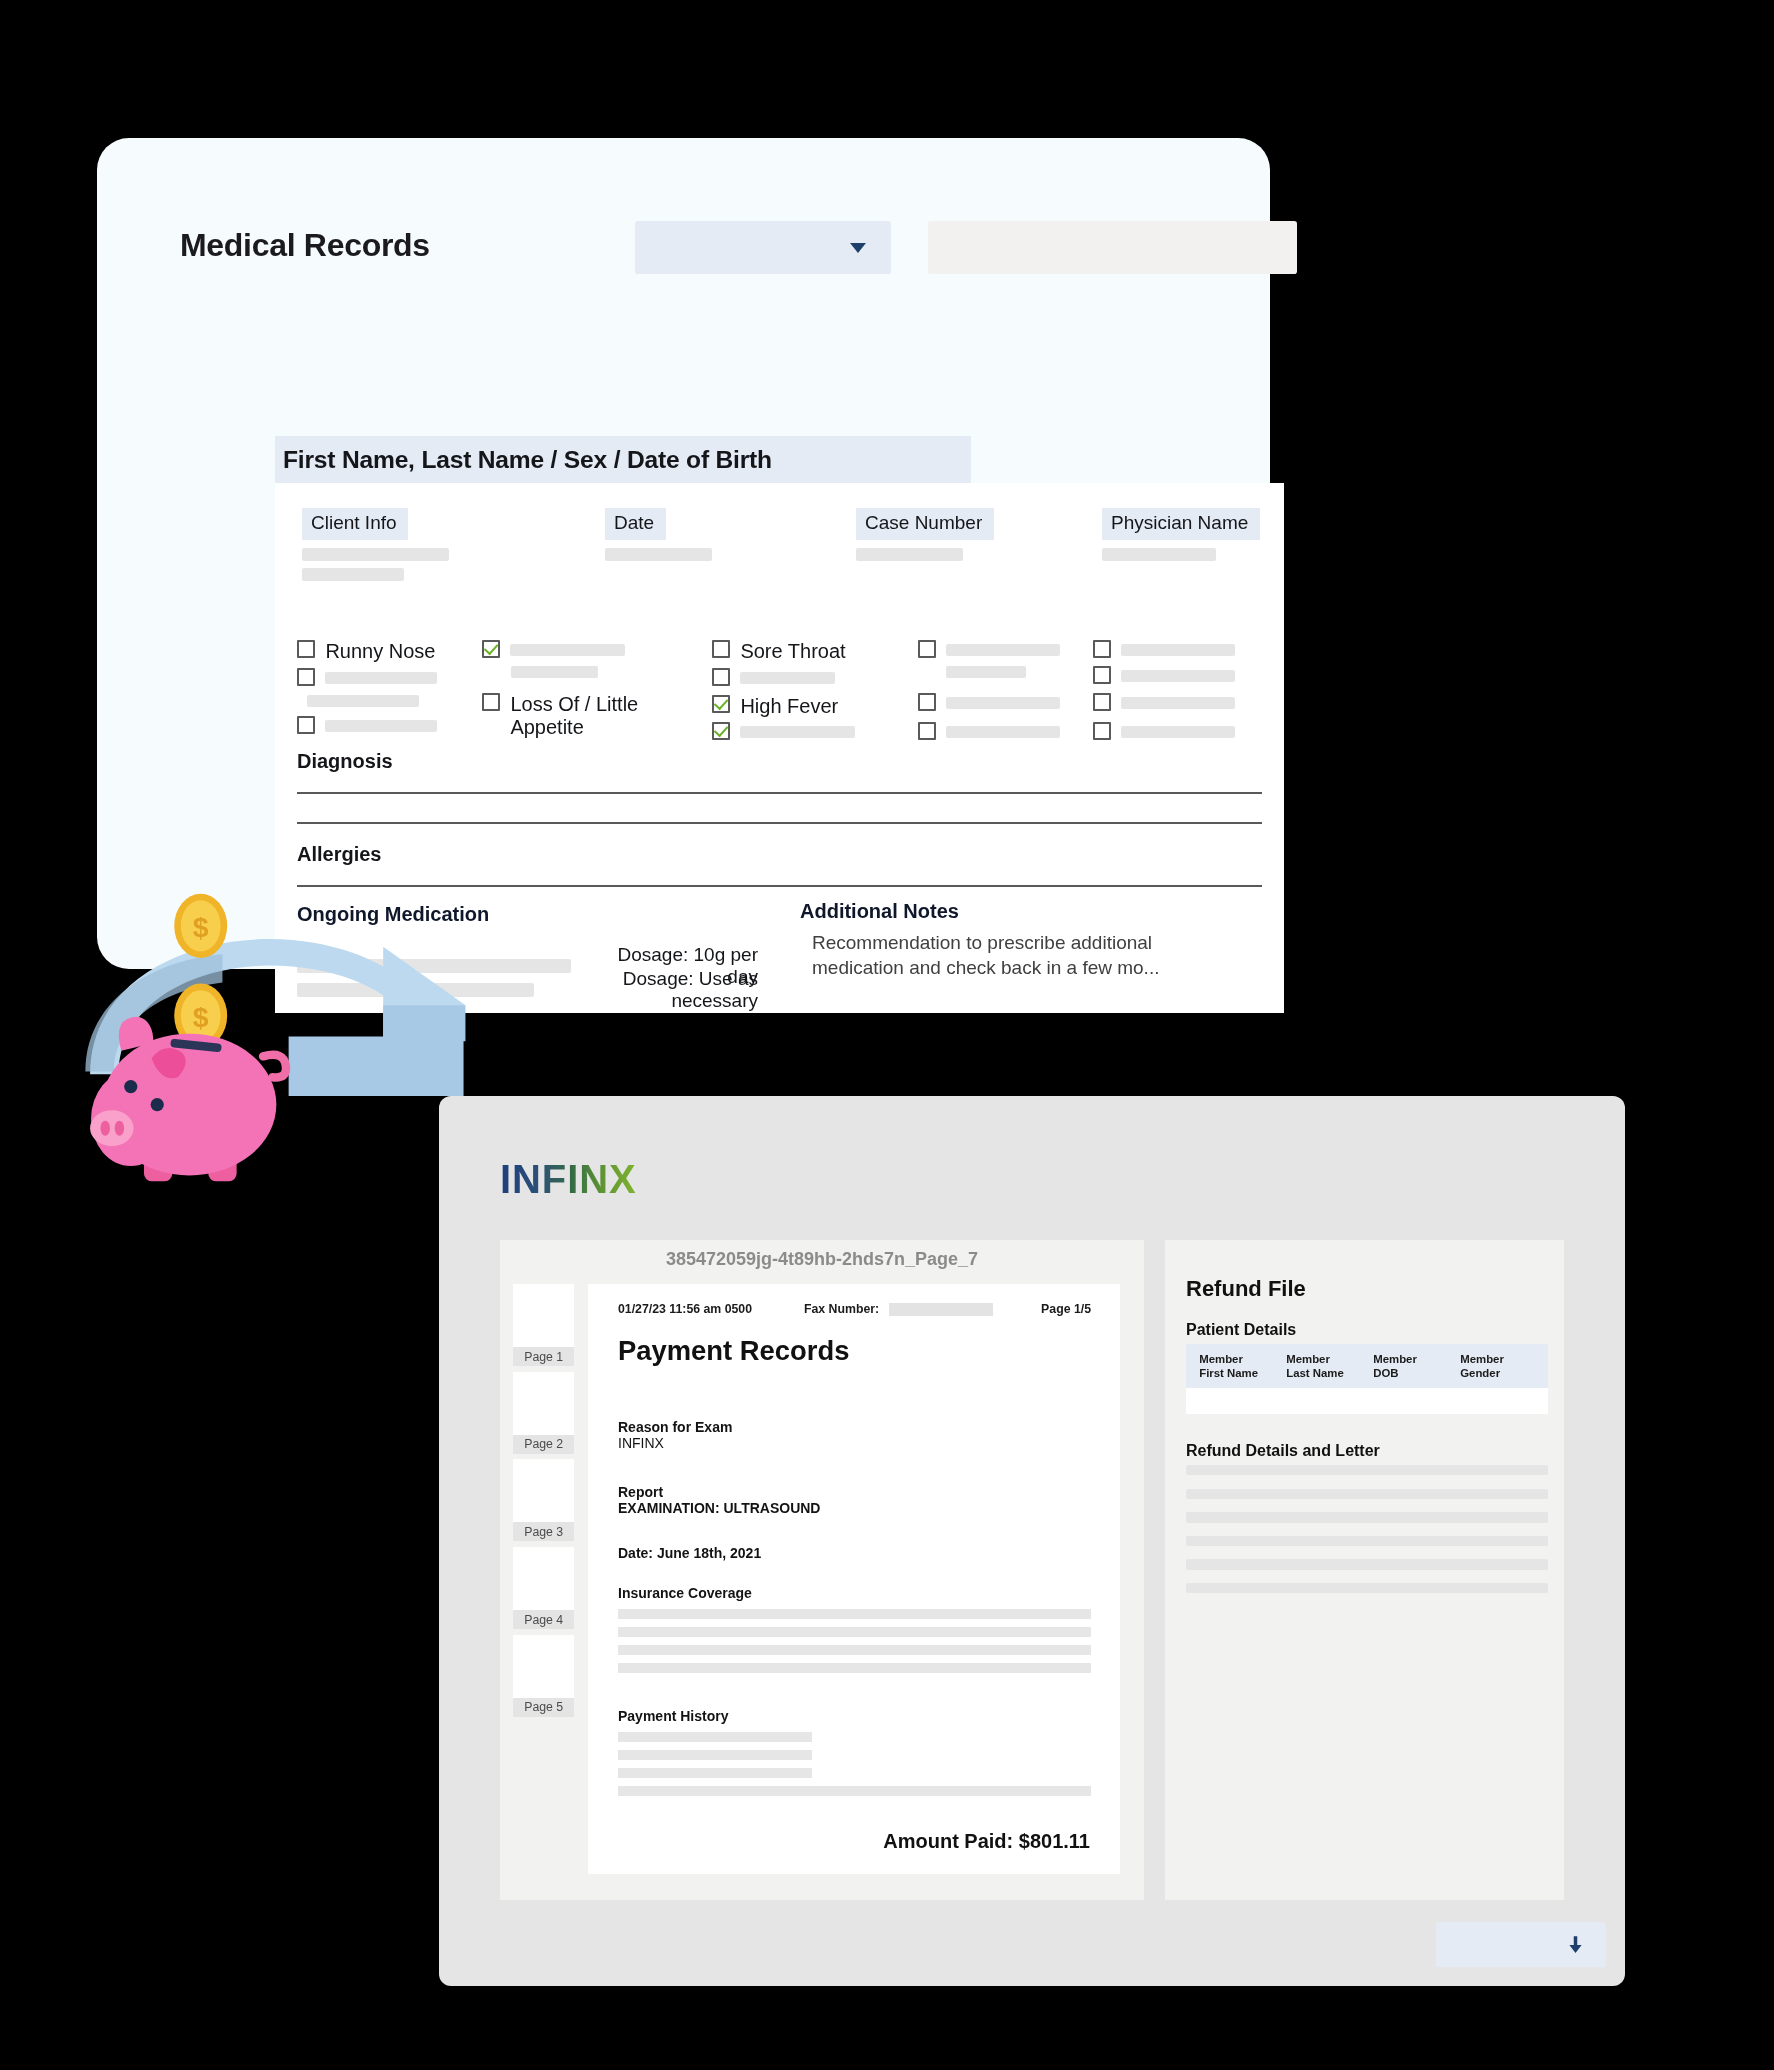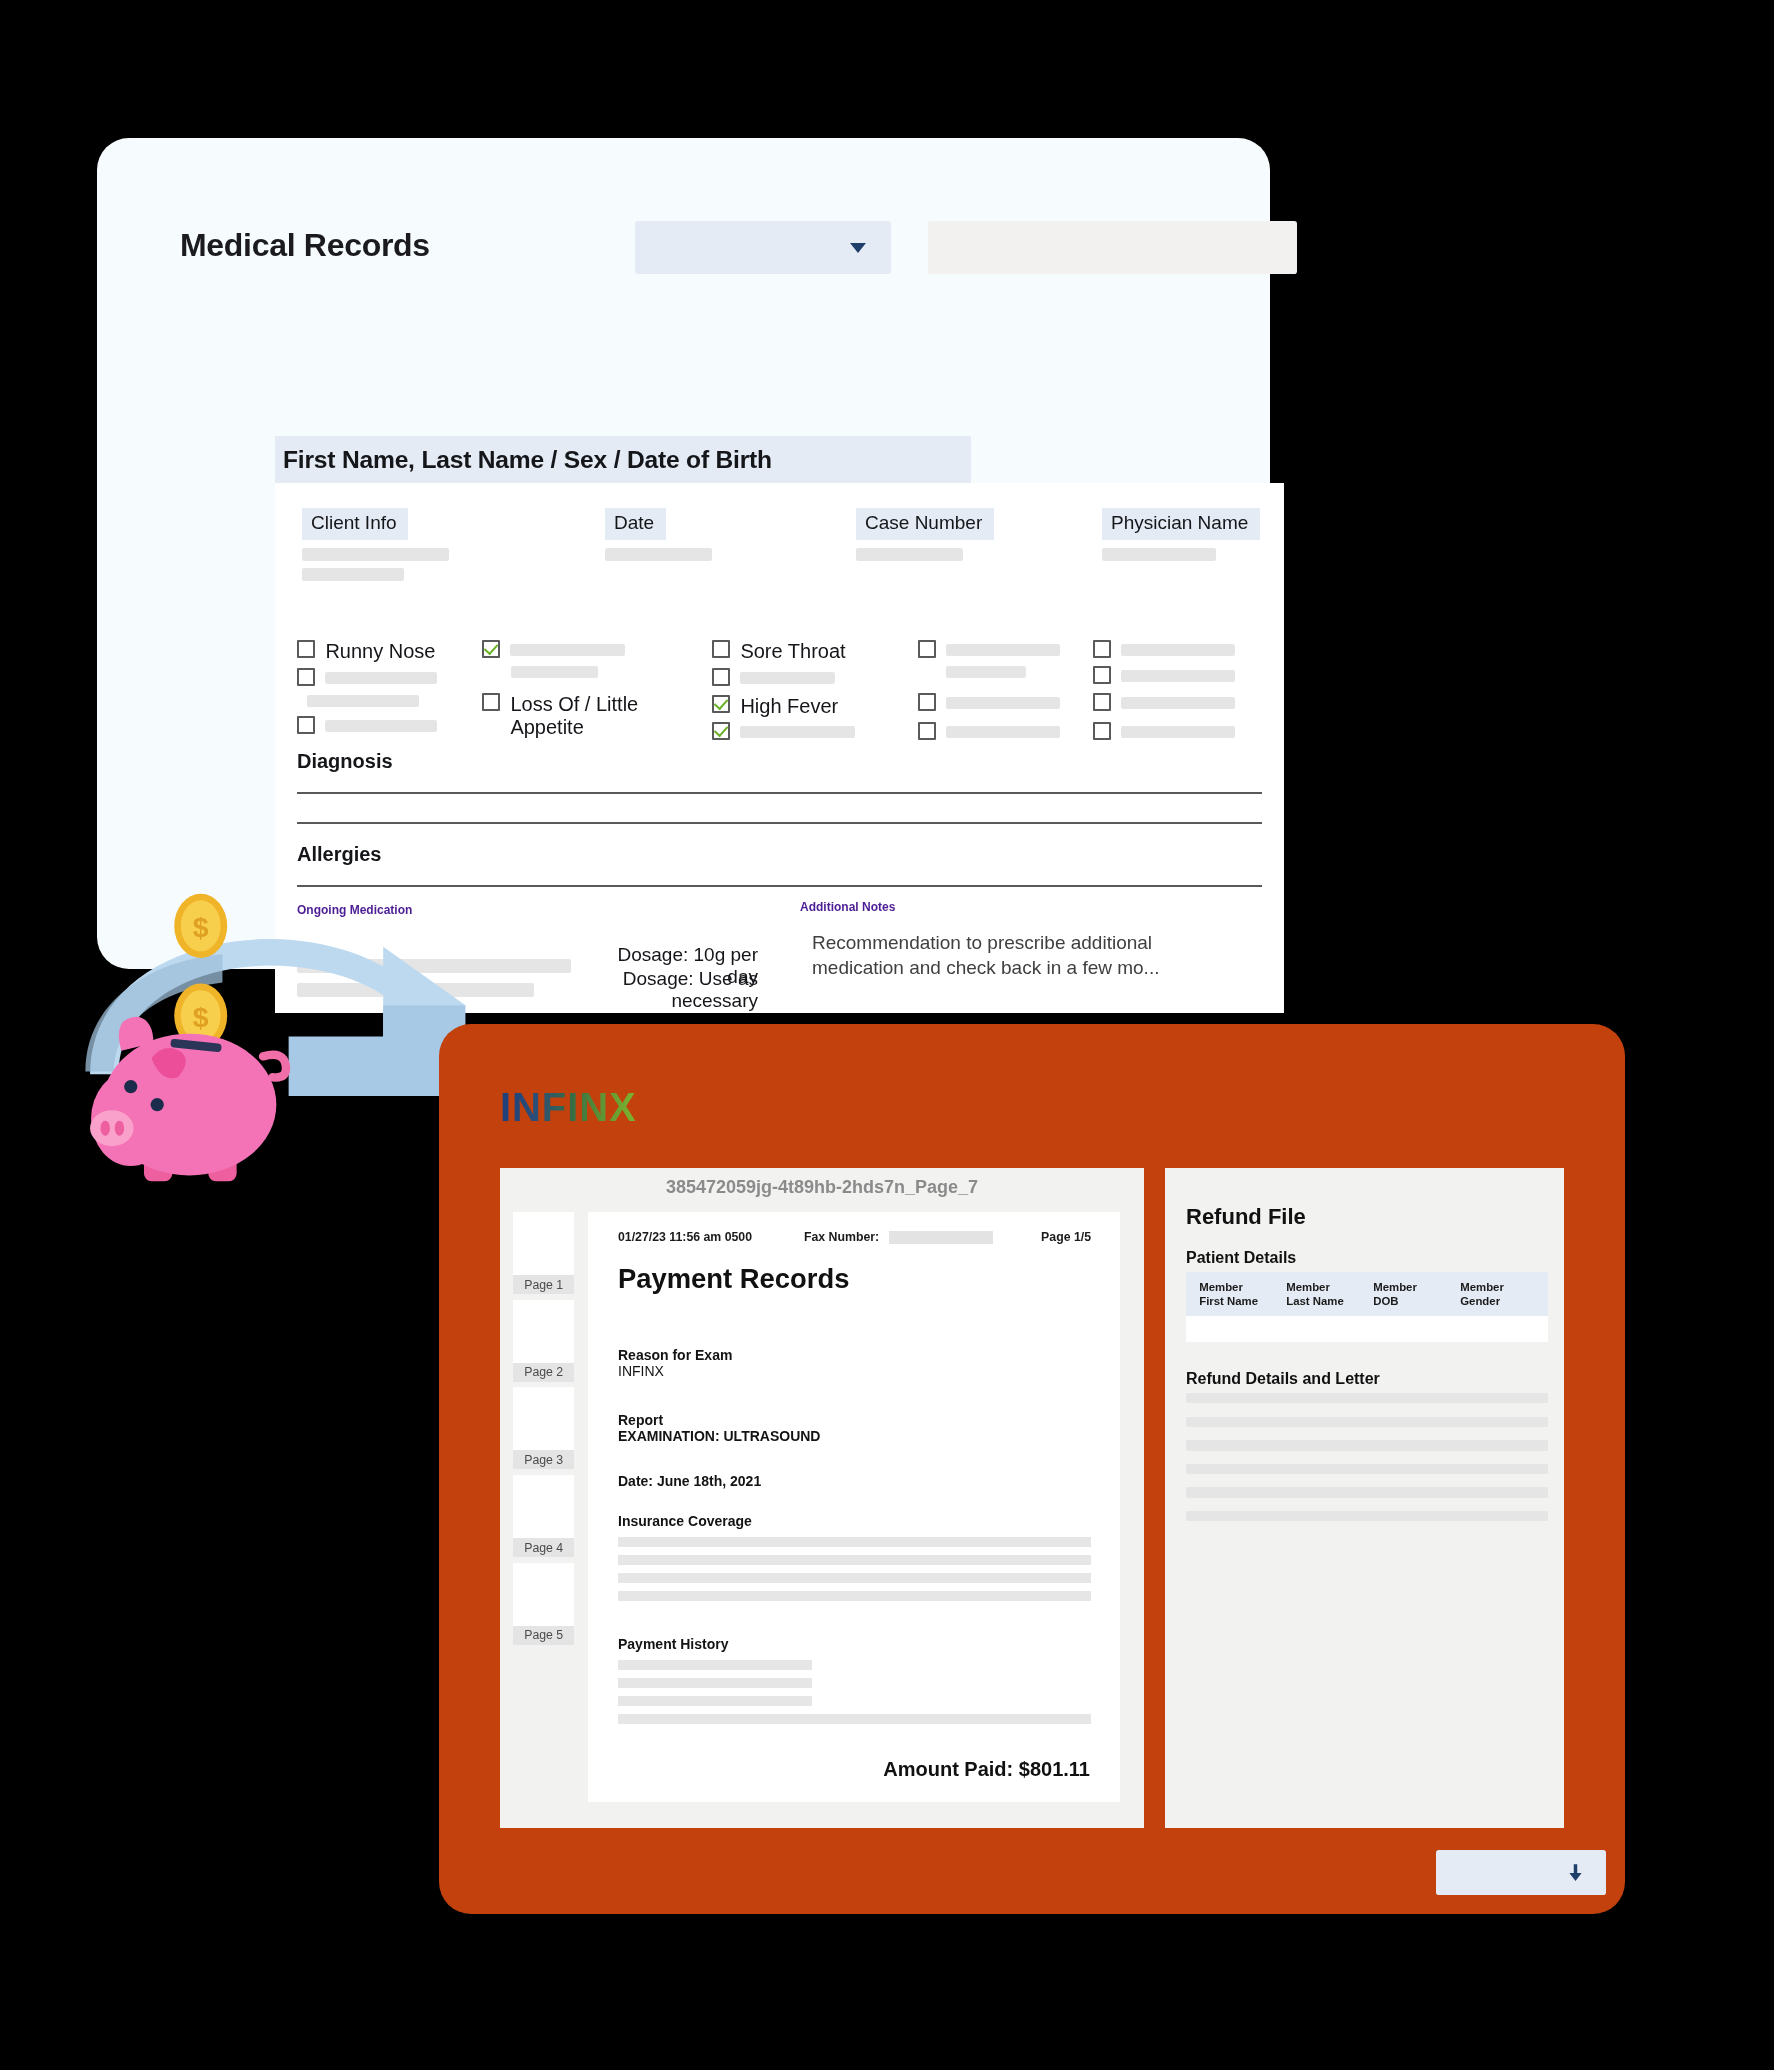--- a/index.html
+++ b/index.html
@@ -118,39 +118,39 @@
   }
   .sym-bar { margin-left: 10.4px; height: 12.3px; margin-top: 3.8px; }
 
   
   .sec-label {
     position: absolute; font-size: 20px; font-weight: 700; color: #15161a;
   }
   .rule { position: absolute; height: 1.9px; background: #595959; }
 
   
-  .med-label { position: absolute; font-size: 12px; font-weight: 700; color: #4c1d95; }
+  .med-label { position: absolute; font-size: 20px; font-weight: 700; color: #0f172a; }
   .med-row { position: absolute; display: flex; align-items: center; }
   .med-bar { height: 14px; }
   .med-dose { font-size: 19px; color: #15161a; text-align: right; }
   .notes-text {
     position: absolute;
     font-size: 19px; color: #404040; line-height: 24.6px; width: 360px; margin-left: 12px;
   }
 
   
   .piggy { position: absolute; left: 57px; top: 871px; width: 416px; height: 331px; z-index: 3; }
 
   
   .card-infinx {
     position: absolute;
-    left: 439px; top: 1024px;
+    left: 439px; top: 1096px;
     width: 1186px; height: 890px;
-    background: #c2410c;
-    border-radius: 32px;
+    background: #e5e5e5;
+    border-radius: 12px;
     z-index: 4;
   }
   .logo {
     position: absolute; left: 61px; top: 61px;
     font-size: 40px; font-weight: 700;
     letter-spacing: 0.9px;
     background: linear-gradient(90deg,#1d3f7c 0%,#2c5078 28%,#356b45 52%,#5d9334 74%,#7fb42e 100%);
     -webkit-background-clip: text; background-clip: text;
     -webkit-text-fill-color: transparent; color: transparent;
   }

